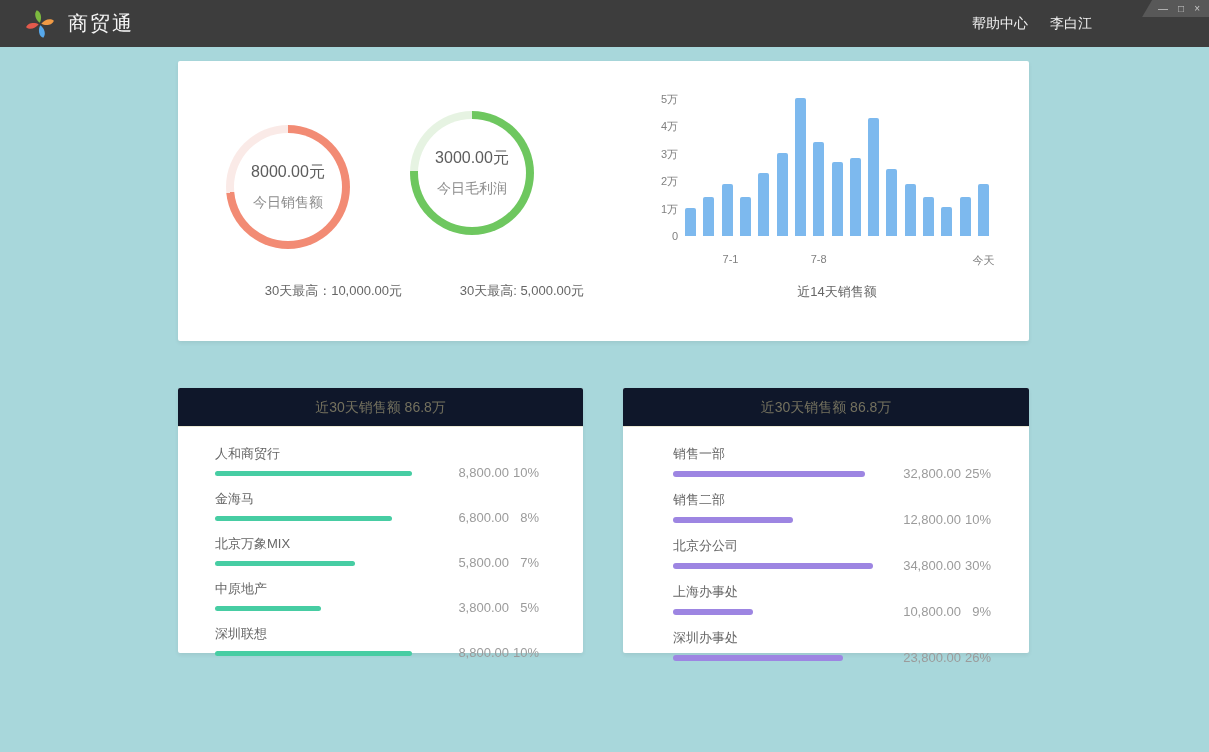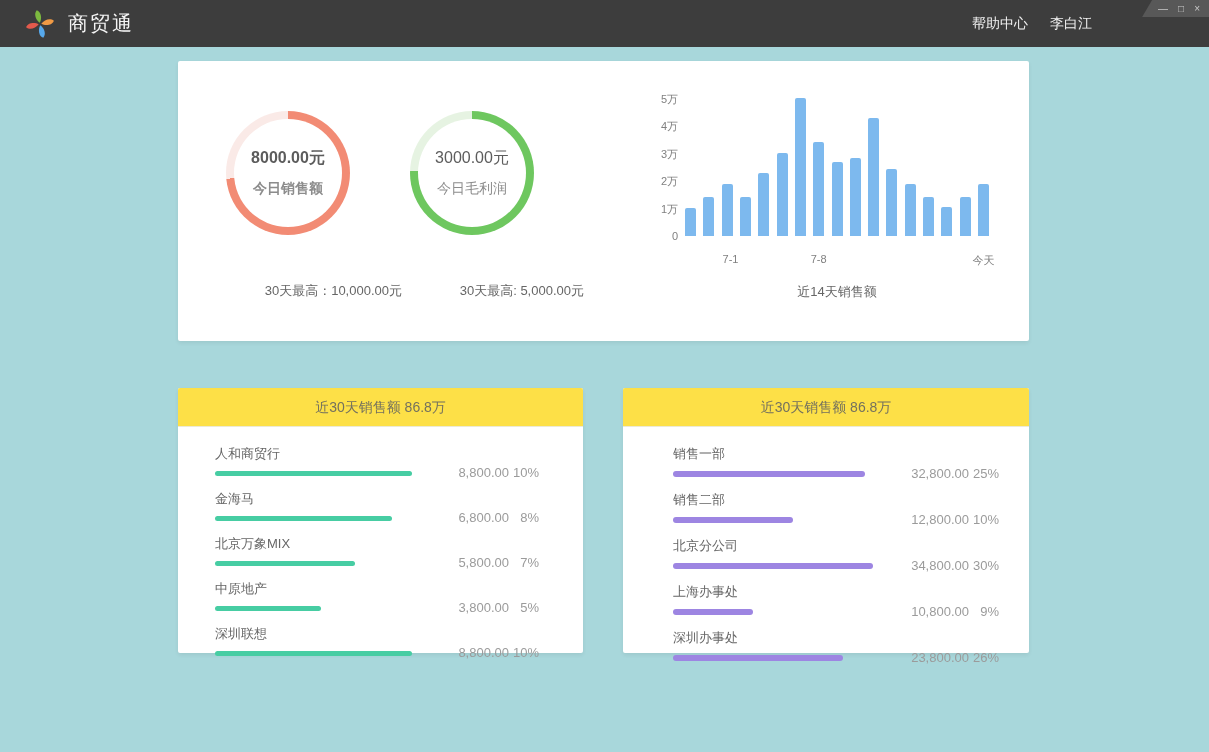--- a/index.html
+++ b/index.html
@@ -21,21 +21,21 @@
   .win-controls span{cursor:pointer;line-height:17px;}
 
   
   .card{position:absolute;background:#fff;border-radius:2px;box-shadow:0 2px 4px rgba(0,0,0,0.07);}
   .top-card{left:178px;top:61px;width:851px;height:280px;}
   .left-card{left:178px;top:388px;width:405px;height:265px;}
   .right-card{left:623px;top:388px;width:406px;height:265px;}
 
   
   .gauge{position:absolute;width:124px;height:124px;border-radius:50%;}
-  .g1{left:48px;top:50px;font-weight:bold;}
+  .g1{left:48px;top:64px;}
   .g2{left:232px;top:50px;}
   .gauge-inner{position:absolute;inset:8px;background:#fff;border-radius:50%;
        display:flex;flex-direction:column;justify-content:center;align-items:center;gap:11px;}
   .gauge-value{font-size:16px;color:#5c5c5c;}
   .gauge-label{font-size:14px;color:#8c8c8c;}
   .footnote{position:absolute;top:221px;width:220px;text-align:right;font-size:13px;color:#666;}
   .fn1{left:4px;}
   .fn2{left:186px;}
 
   
@@ -44,25 +44,25 @@
   .yticks span{position:absolute;right:0;font-size:11px;color:#808080;line-height:14px;}
   .bars{position:absolute;left:67px;top:0;width:304px;height:151px;
         display:flex;align-items:flex-end;justify-content:space-between;}
   .vbar{width:11px;border-radius:2px 2px 0 0;}
   .xticks{position:absolute;left:67px;top:168px;width:304px;height:14px;}
   .xticks span{position:absolute;transform:translateX(-50%);font-size:11px;color:#808080;white-space:nowrap;}
   .chart-title{position:absolute;left:67px;top:198px;width:304px;text-align:center;
         font-size:13px;color:#666;}
 
   
-  .card-header{height:38px;line-height:38px;text-align:center;background:#fde047;
+  .card-header{height:38px;line-height:38px;text-align:center;background:#0f172a;
         border-bottom:1px solid #ecead6;font-size:14px;color:#74715e;border-radius:2px 2px 0 0;}
   .card-body{padding-top:8px;}
   .left-card .card-body{padding-left:37px;padding-right:44px;}
-  .right-card .card-body{padding-left:50px;padding-right:30px;}
+  .right-card .card-body{padding-left:50px;padding-right:38px;}
   .row{display:flex;align-items:flex-end;margin-top:14px;}
   .row:first-child{margin-top:10px;}
   .row-left{flex:1;}
   .row-name{font-size:13px;color:#666;margin-bottom:8px;}
   .bar-track{height:5px;width:197px;}
   .right-card .bar-track{height:6px;width:200px;}
   .bar-fill{height:100%;border-radius:3px;}
   .row-right{display:flex;gap:0;font-size:13px;color:#9b9b9b;margin-bottom:-4px;}
   .amount{min-width:70px;text-align:right;}
   .pct{min-width:30px;text-align:right;}

